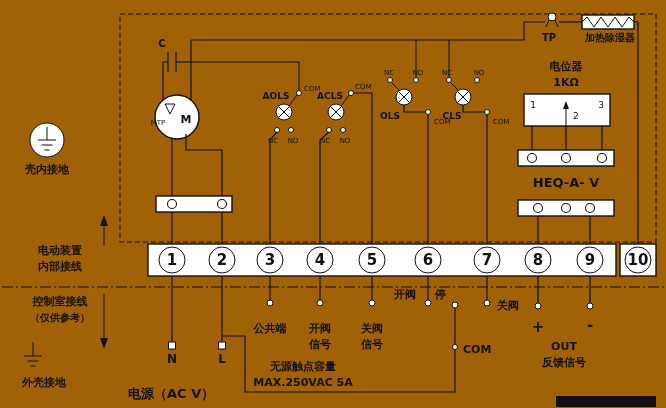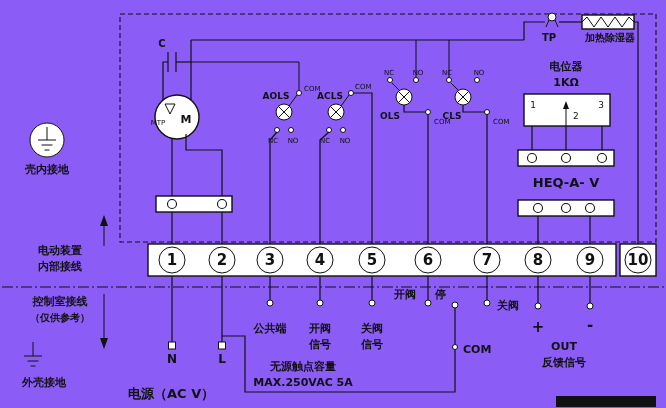--- a/index.html
+++ b/index.html
@@ -1,16 +1,16 @@
 <!DOCTYPE html>
 <html><head>
 <meta charset="utf-8">
 <style>
   html,body{margin:0;padding:0;background:#fff;}
-  .stage{position:relative;width:666px;height:408px;background:#8b5cf6;overflow:hidden;
+  .stage{position:relative;width:666px;height:408px;background:#a16207;overflow:hidden;
          font-family:"DejaVu Sans",sans-serif;}
   svg{position:absolute;left:0;top:0;}
   svg text{font-family:"DejaVu Sans",sans-serif;fill:#111;}
   .wire{stroke:#111;stroke-width:1.2;fill:none;}
   .wire-thin{stroke:#111;stroke-width:1;fill:none;}
   .box{stroke:#111;stroke-width:1.4;fill:#fff;}
   .dash{stroke:#111;stroke-width:1.1;fill:none;stroke-dasharray:5 3;}
   .dashdot{stroke:#111;stroke-width:1.1;fill:none;stroke-dasharray:11 3 2 3;}
   .contact{stroke:#111;stroke-width:1;fill:#fff;}
   .dot{stroke:#111;stroke-width:1.1;fill:#fff;}

